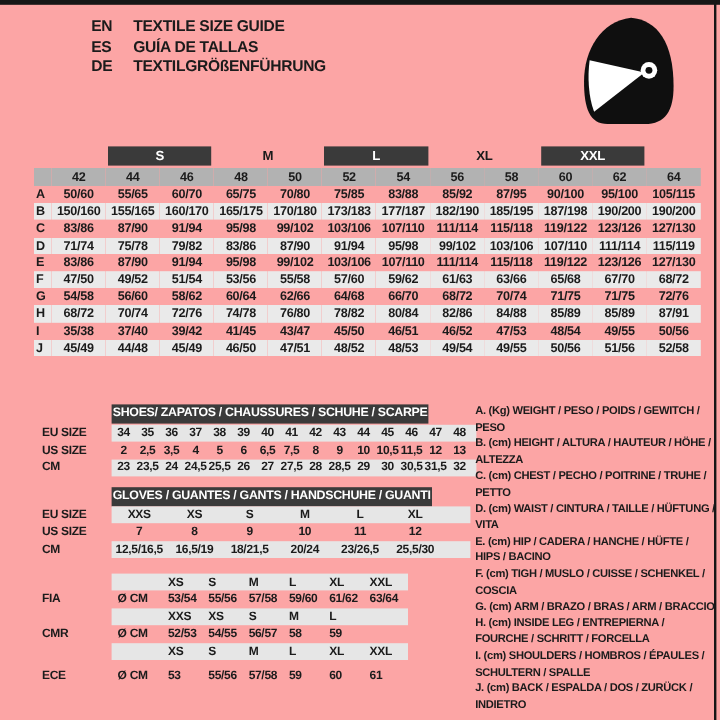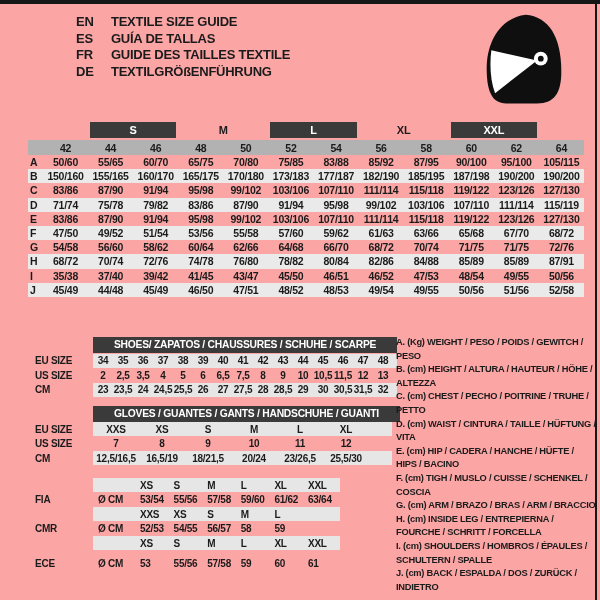--- a/index.html
+++ b/index.html
@@ -36,21 +36,21 @@
   .group-row td { height:19px; vertical-align:top; }
   .bar { height:16px; line-height:17px; font-size:11px; text-align:center; margin-top:1px; }
   .bar.dark  { background:#3a3a3a; color:#ffffff; margin-left:2px; margin-right:2px; }
   .band-row td { background:#b2b2b2; height:15px; }
   tr.stripe td { background:#eaeaea; }
 
   
   .lower { position:absolute; top:337px; left:35px; width:372px; font-size:10px; }
   .sub-title-row { display:flex; margin-left:58px; }
   .sub-title { background:#3a3a3a; color:#fff; height:16px; line-height:16px;
-               padding:0 21px; font-size:10.3px; white-space:nowrap; }
+               padding:0 1px; font-size:10.3px; white-space:nowrap; }
   .sub-row { display:flex; align-items:center; height:14px; margin-top:0.5px; }
   .sub-label { width:58px; font-size:10px; white-space:nowrap; }
   .sub-cells { display:flex; align-items:center; height:14px; }
   .sub-cells.shaded { background:#e6e6e6; }
   .sub-cell { text-align:center; white-space:nowrap; }
 
   .shoes  .sub-cells { width:304px; padding-right:4px; }
   .shoes  .sub-cell  { flex:1; }
   .gloves .sub-cells { width:299px; padding-right:23px; }
   .gloves .sub-cell  { flex:1; }
@@ -75,24 +75,20 @@
   <div class="right-rule"></div>
 
   <div class="header-block" id="title-lines">
       <div class="title-line">
         <span class="lang-code">EN</span>
         <span class="lang-text">TEXTILE SIZE GUIDE</span>
       </div>
       <div class="title-line">
         <span class="lang-code">ES</span>
         <span class="lang-text">GUÍA DE TALLAS</span>
-      </div>
-      <div class="title-line">
-        <span class="lang-code">FR</span>
-        <span class="lang-text">GUIDE DES TAILLES TEXTILE</span>
       </div>
       <div class="title-line">
         <span class="lang-code">DE</span>
         <span class="lang-text">TEXTILGRÖßENFÜHRUNG</span>
       </div>
     </div>
 
   <div class="helmet-wrap">
     <svg viewBox="0 0 90 104" xmlns="http://www.w3.org/2000/svg" aria-hidden="true">
       <path d="M47 3 C 20 6, 5 32, 5 60 C 5 84 10 98 26 98 L 59 98 C 78 98 85 86 85 64 C 85 26 71 5 47 3 Z" fill="#0f0f0f"></path>

